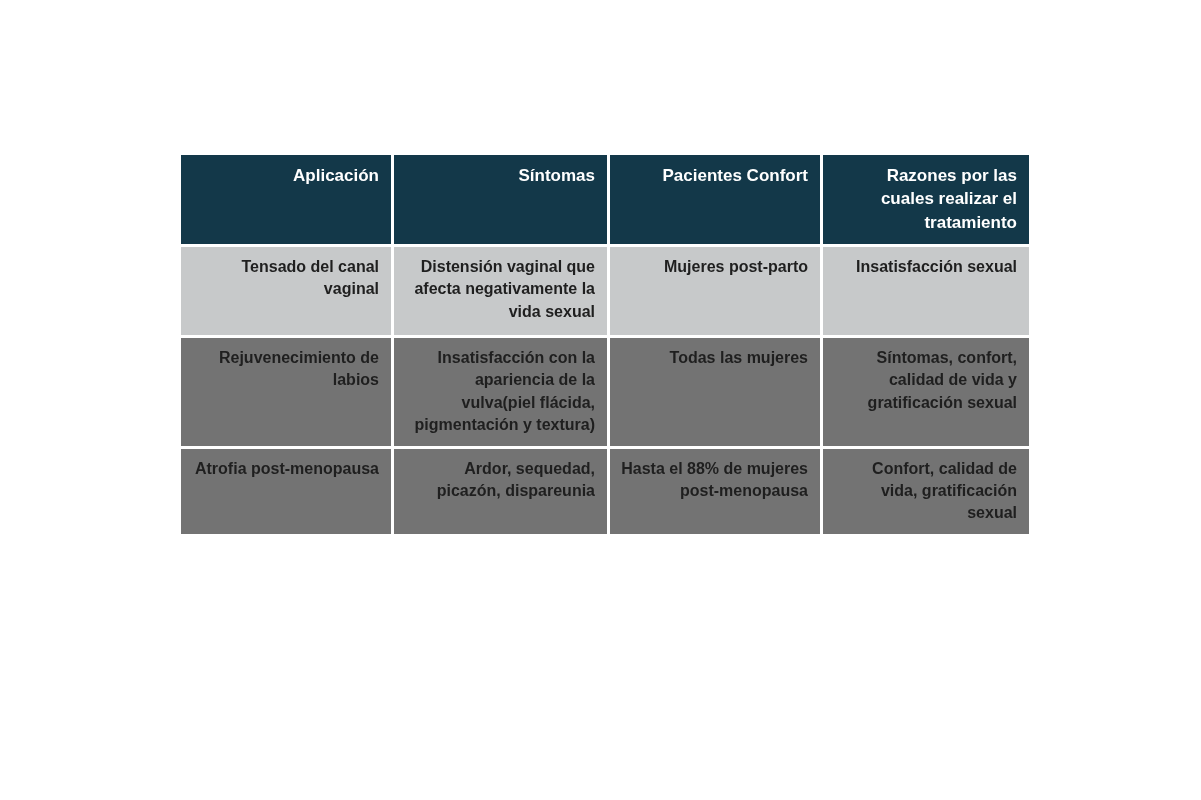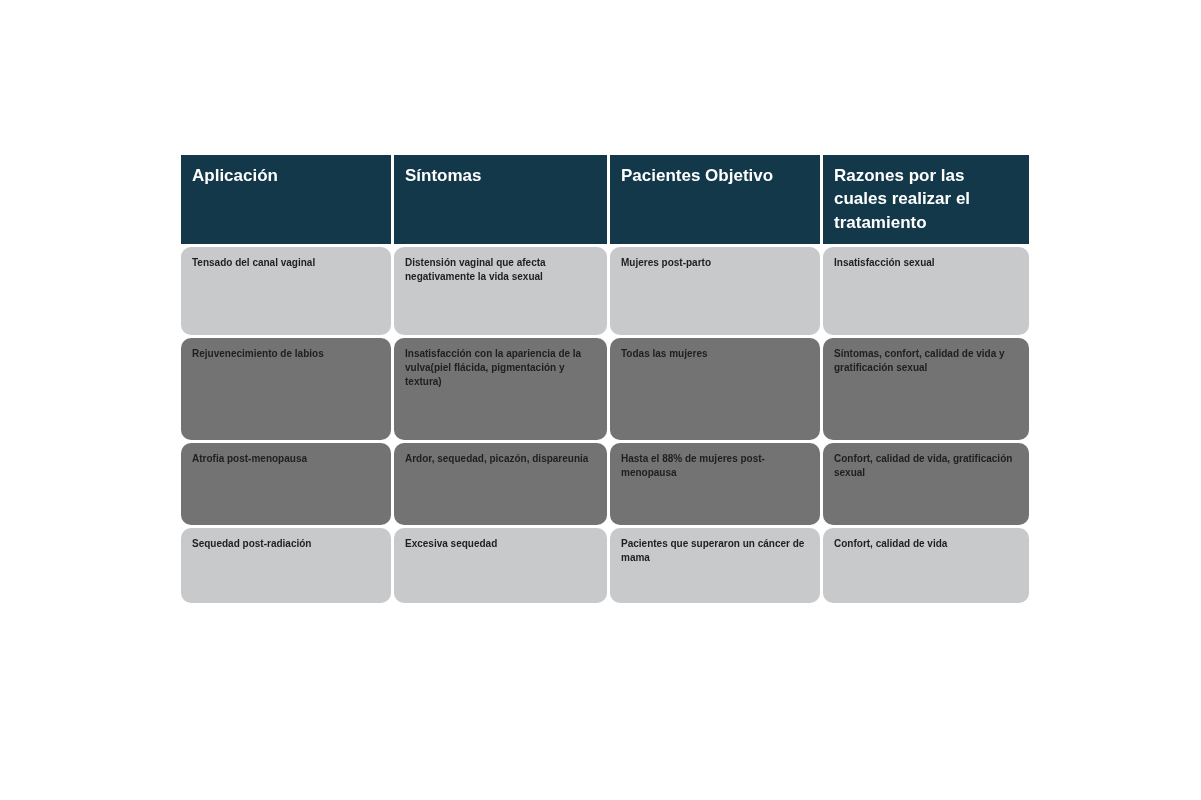--- a/index.html
+++ b/index.html
@@ -21,39 +21,38 @@
     top: 152px;
     width: 854px;
     table-layout: fixed;
     border-collapse: separate;
     border-spacing: 3px;
     background: #ffffff;
   }
   table.treatment-table th,
   table.treatment-table td {
     vertical-align: top;
-    text-align: left;
+    text-align: right;
     padding: 9px 12px 10px 11px;
     line-height: 1.38;
     word-wrap: break-word;
   }
   table.treatment-table th {
     background: #133849;
     color: #ffffff;
     font-size: 17px;
     font-weight: bold;
     height: 85px;
     box-sizing: border-box;
   }
   table.treatment-table td {
     color: #1f1f1f;
-    font-size: 10px;
+    font-size: 16px;
     font-weight: 600;
     box-sizing: border-box;
-    border-radius: 10px;
   }
   tr.row-odd td { background: #c7c9ca; }
   tr.row-even td { background: #737373; }
   tr.r1 td { height: 88px; }
   tr.r2 td { height: 102px; }
   tr.r3 td { height: 52px; }
   tr.r4 td { height: 82px; margin-top: 43px; }
   tr.r5 td { height: 75px; }
 </style>
 </head>
@@ -64,21 +63,21 @@
     <colgroup>
       <col style="width:210px">
       <col style="width:213px">
       <col style="width:210px">
       <col style="width:206px">
     </colgroup>
     <thead>
       <tr>
         <th>Aplicación</th>
         <th>Síntomas</th>
-        <th>Pacientes Objetivo</th>
+        <th>Pacientes Confort</th>
         <th>Razones por las cuales realizar el tratamiento</th>
       </tr>
     </thead>
     <tbody>
       <tr class="row-odd r1">
         <td>Tensado del canal vaginal</td>
         <td>Distensión vaginal que afecta negativamente la vida sexual</td>
         <td>Mujeres post-parto</td>
         <td>Insatisfacción sexual</td>
       </tr>
@@ -87,21 +86,15 @@
         <td>Insatisfacción con la apariencia de la vulva(piel flácida, pigmentación y textura)</td>
         <td>Todas las mujeres</td>
         <td>Síntomas, confort, calidad de vida y gratificación sexual</td>
       </tr>
       <tr class="row-even r4">
         <td>Atrofia post-menopausa</td>
         <td>Ardor, sequedad, picazón, dispareunia</td>
         <td>Hasta el 88% de mujeres post-menopausa</td>
         <td>Confort, calidad de vida, gratificación sexual</td>
       </tr>
-      <tr class="row-odd r5">
-        <td>Sequedad post-radiación</td>
-        <td>Excesiva sequedad</td>
-        <td>Pacientes que superaron un cáncer de mama</td>
-        <td>Confort, calidad de vida</td>
-      </tr>
     </tbody>
   </table>
 </div>
 
 </body></html>

